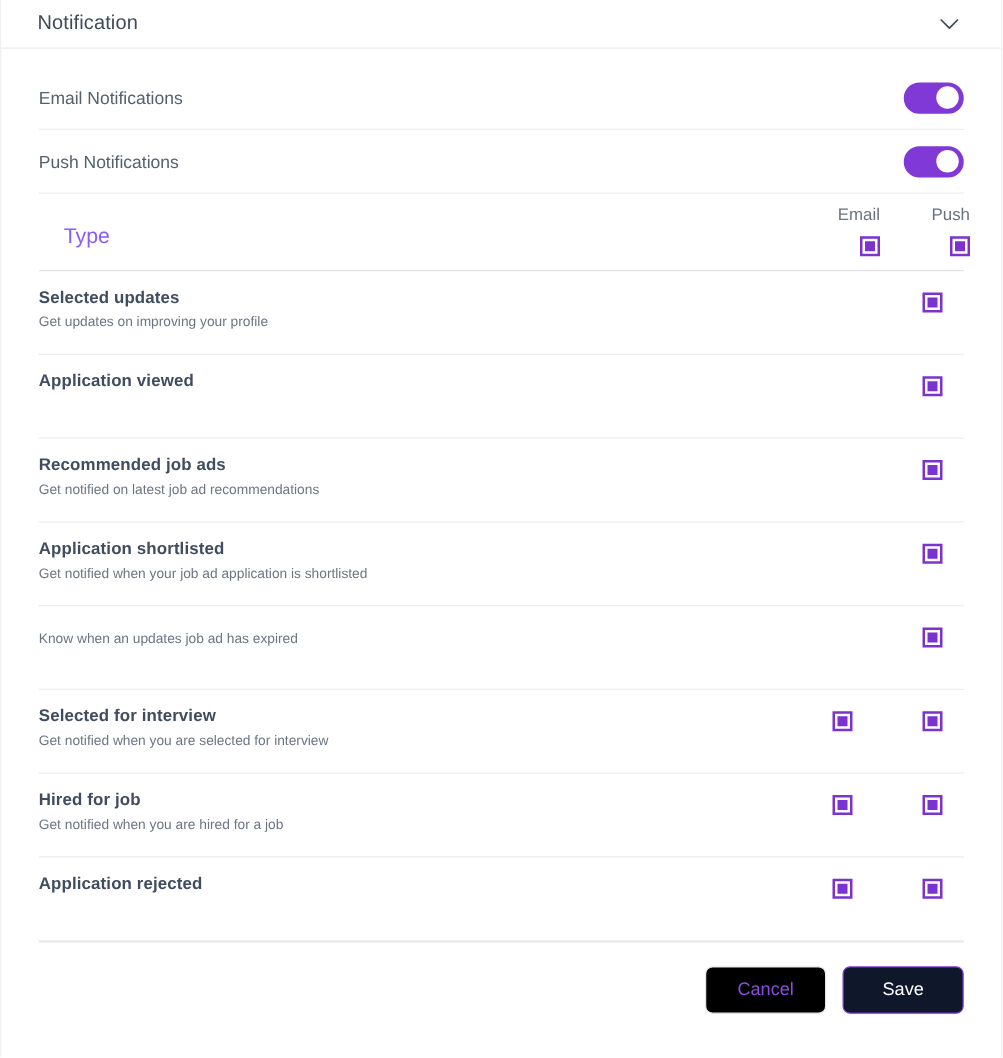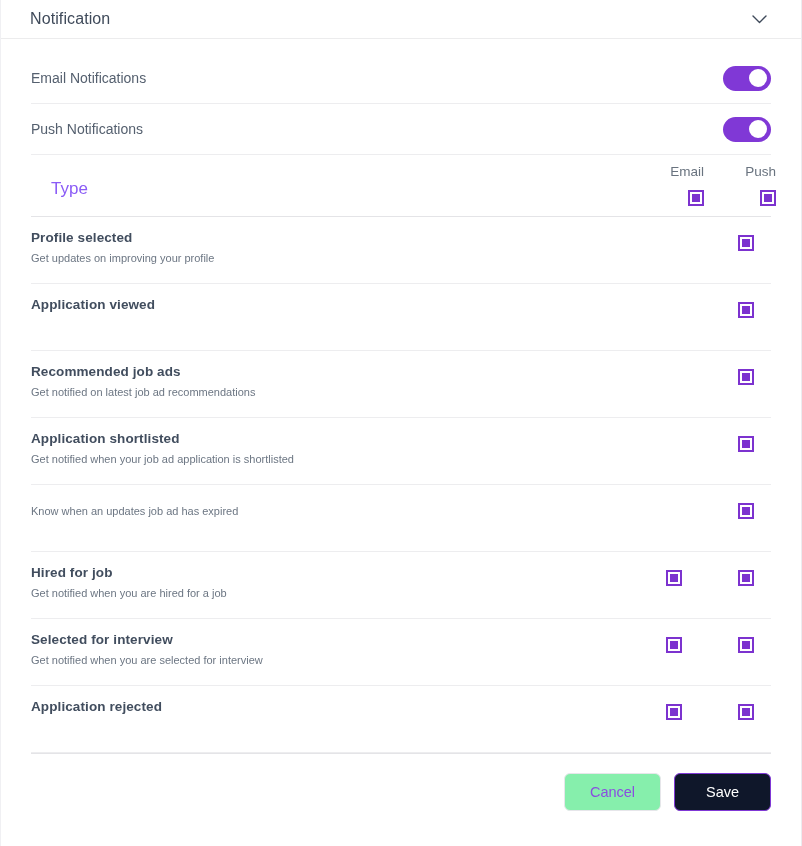--- a/index.html
+++ b/index.html
@@ -179,21 +179,21 @@
   .btn {
     height: 38px;
     min-width: 97px;
     border-radius: 6px;
     font-size: 14.5px;
     cursor: pointer;
     font-family: "Liberation Sans", sans-serif;
     padding: 0 18px;
   }
   .btn-cancel {
-    background: #86efac;
+    background: #000000;
     border: 1px solid #e6e6ea;
     color: #8a4de0;
   }
   .btn-save {
     background: #0f172a;
     border: 1px solid #8038d6;
     color: #ffffff;
   }
 </style>
 </head>
@@ -236,21 +236,21 @@
 
       <span class="head-col push">
         <span class="col-label">Push</span>
         <span class="cbx"></span>
       </span>
     </div>
 
     <div id="rows">
         <div class="row">
           <div class="row-text">
-            <div class="row-title">Profile selected</div>
+            <div class="row-title">Selected updates</div>
             <div class="row-desc">Get updates on improving your profile</div>
           </div>
           <div class="row-cell email"><span class="cbx empty"></span></div>
           <div class="row-cell push"><span class="cbx"></span></div>
         </div>
         <div class="row">
           <div class="row-text">
             <div class="row-title">Application viewed</div>
           </div>
           <div class="row-cell email"><span class="cbx empty"></span></div>
@@ -274,30 +274,30 @@
         </div>
         <div class="row">
           <div class="row-text">
             <div class="row-desc">Know when an updates job ad has expired</div>
           </div>
           <div class="row-cell email"><span class="cbx empty"></span></div>
           <div class="row-cell push"><span class="cbx"></span></div>
         </div>
         <div class="row">
           <div class="row-text">
+            <div class="row-title">Selected for interview</div>
+            <div class="row-desc">Get notified when you are selected for interview</div>
+          </div>
+          <div class="row-cell email"><span class="cbx"></span></div>
+          <div class="row-cell push"><span class="cbx"></span></div>
+        </div>
+        <div class="row">
+          <div class="row-text">
             <div class="row-title">Hired for job</div>
             <div class="row-desc">Get notified when you are hired for a job</div>
-          </div>
-          <div class="row-cell email"><span class="cbx"></span></div>
-          <div class="row-cell push"><span class="cbx"></span></div>
-        </div>
-        <div class="row">
-          <div class="row-text">
-            <div class="row-title">Selected for interview</div>
-            <div class="row-desc">Get notified when you are selected for interview</div>
           </div>
           <div class="row-cell email"><span class="cbx"></span></div>
           <div class="row-cell push"><span class="cbx"></span></div>
         </div>
         <div class="row">
           <div class="row-text">
             <div class="row-title">Application rejected</div>
           </div>
           <div class="row-cell email"><span class="cbx"></span></div>
           <div class="row-cell push"><span class="cbx"></span></div>

